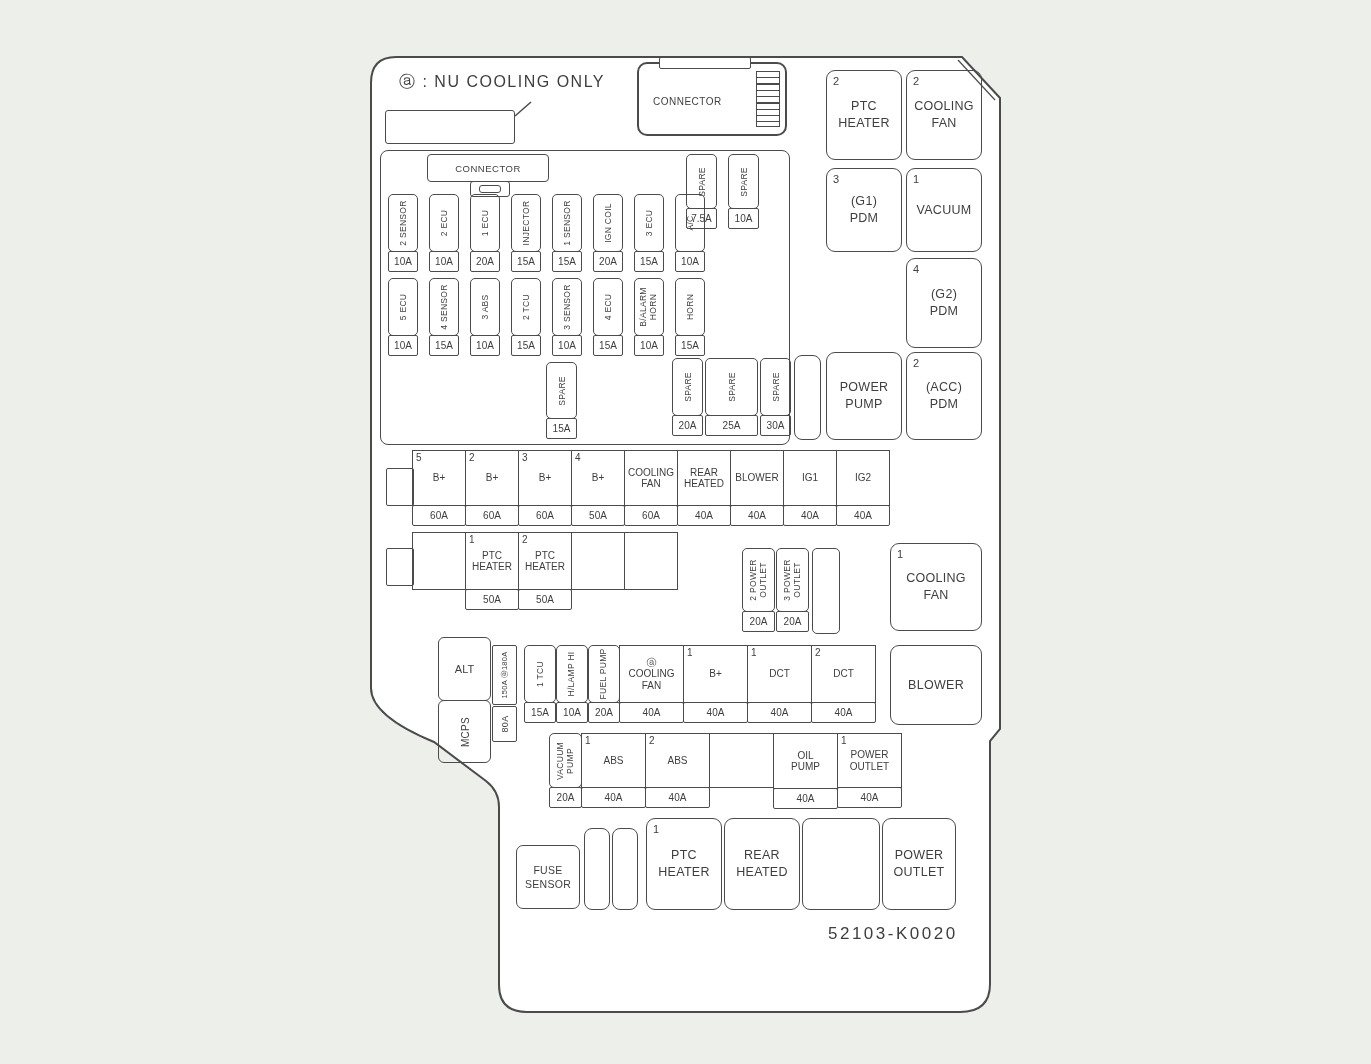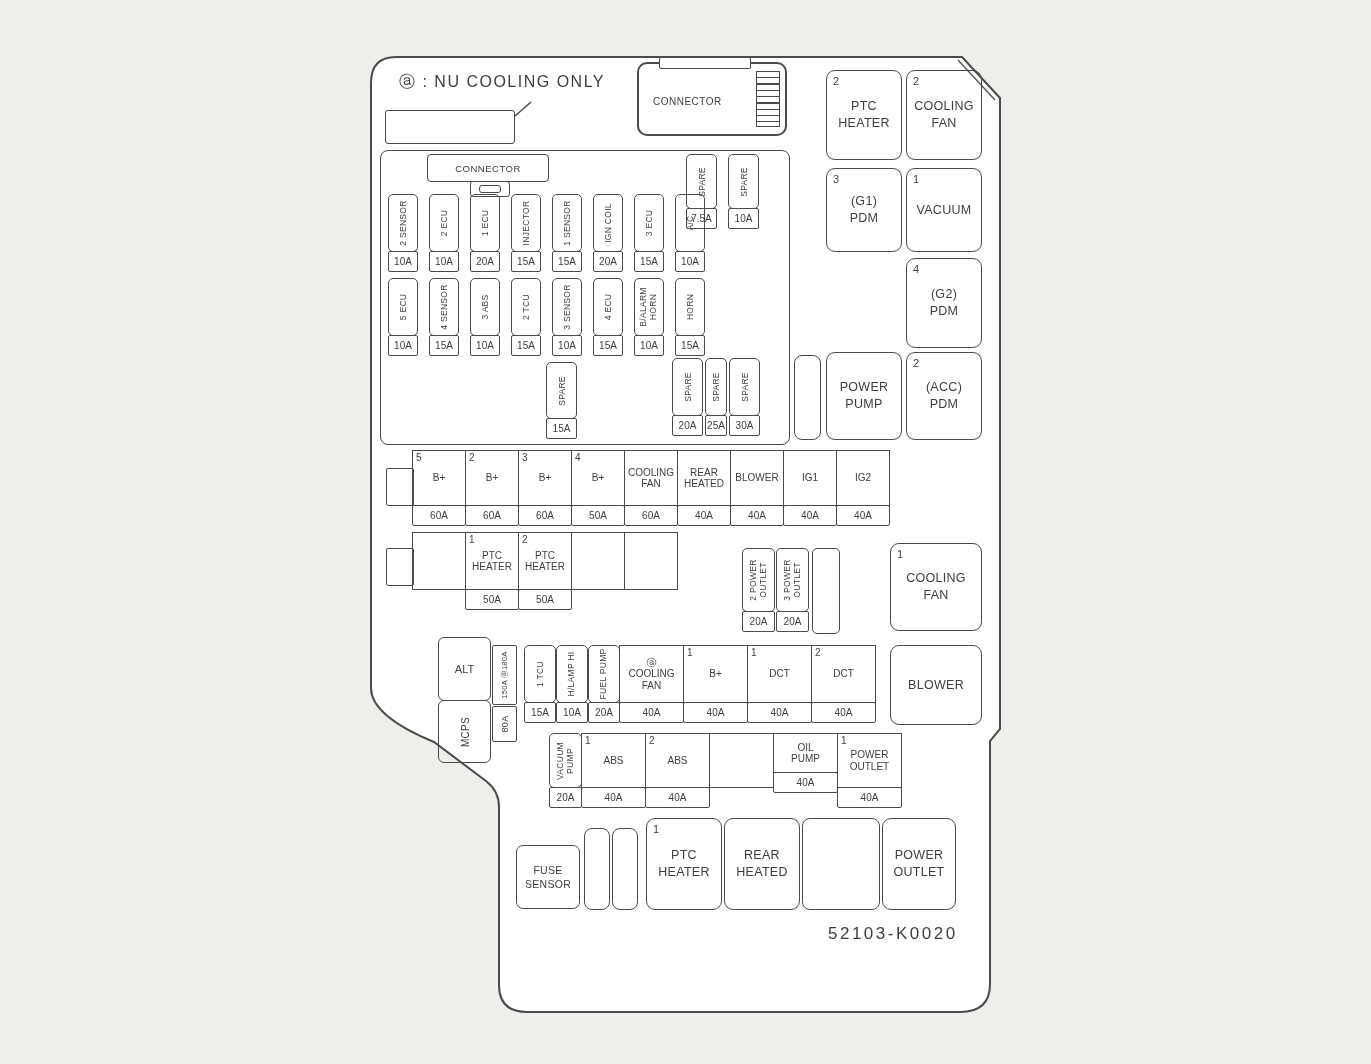--- a/index.html
+++ b/index.html
@@ -202,21 +202,21 @@
       </div>
   </div>
 
   <div class="frow" style="left:672px;top:358px;gap:2px">
     <div class="vfuse" style="width:31px">
         <div class="vlbl" style="height:58px">
           <span class="rot">SPARE</span>
         </div>
         <div class="amp">20A</div>
       </div>
-    <div class="vfuse" style="width:22px">
+    <div class="vfuse" style="width:53px">
         <div class="vlbl" style="height:58px">
           <span class="rot">SPARE</span>
         </div>
         <div class="amp">25A</div>
       </div>
     <div class="vfuse" style="width:31px">
         <div class="vlbl" style="height:58px">
           <span class="rot">SPARE</span>
         </div>
         <div class="amp">30A</div>
@@ -420,21 +420,21 @@
       </div>
     <div class="cell" style="width:65px">
         <div class="ctop" style="height:55px"><span class="cnum">2</span><span>ABS</span></div>
         <div class="amp">40A</div>
       </div>
     <div class="cell" style="width:65px">
         <div class="ctop" style="height:55px"><span class="cnum"></span><span></span></div>
         <div class="amp"></div>
       </div>
     <div class="cell" style="width:65px">
-        <div class="ctop" style="height:40px"><span class="cnum"></span><span>OIL
+        <div class="ctop" style="height:56px"><span class="cnum"></span><span>OIL
 PUMP</span></div>
         <div class="amp">40A</div>
       </div>
     <div class="cell" style="width:65px">
         <div class="ctop" style="height:55px"><span class="cnum">1</span><span>POWER
 OUTLET</span></div>
         <div class="amp">40A</div>
       </div>
   </div>
 

